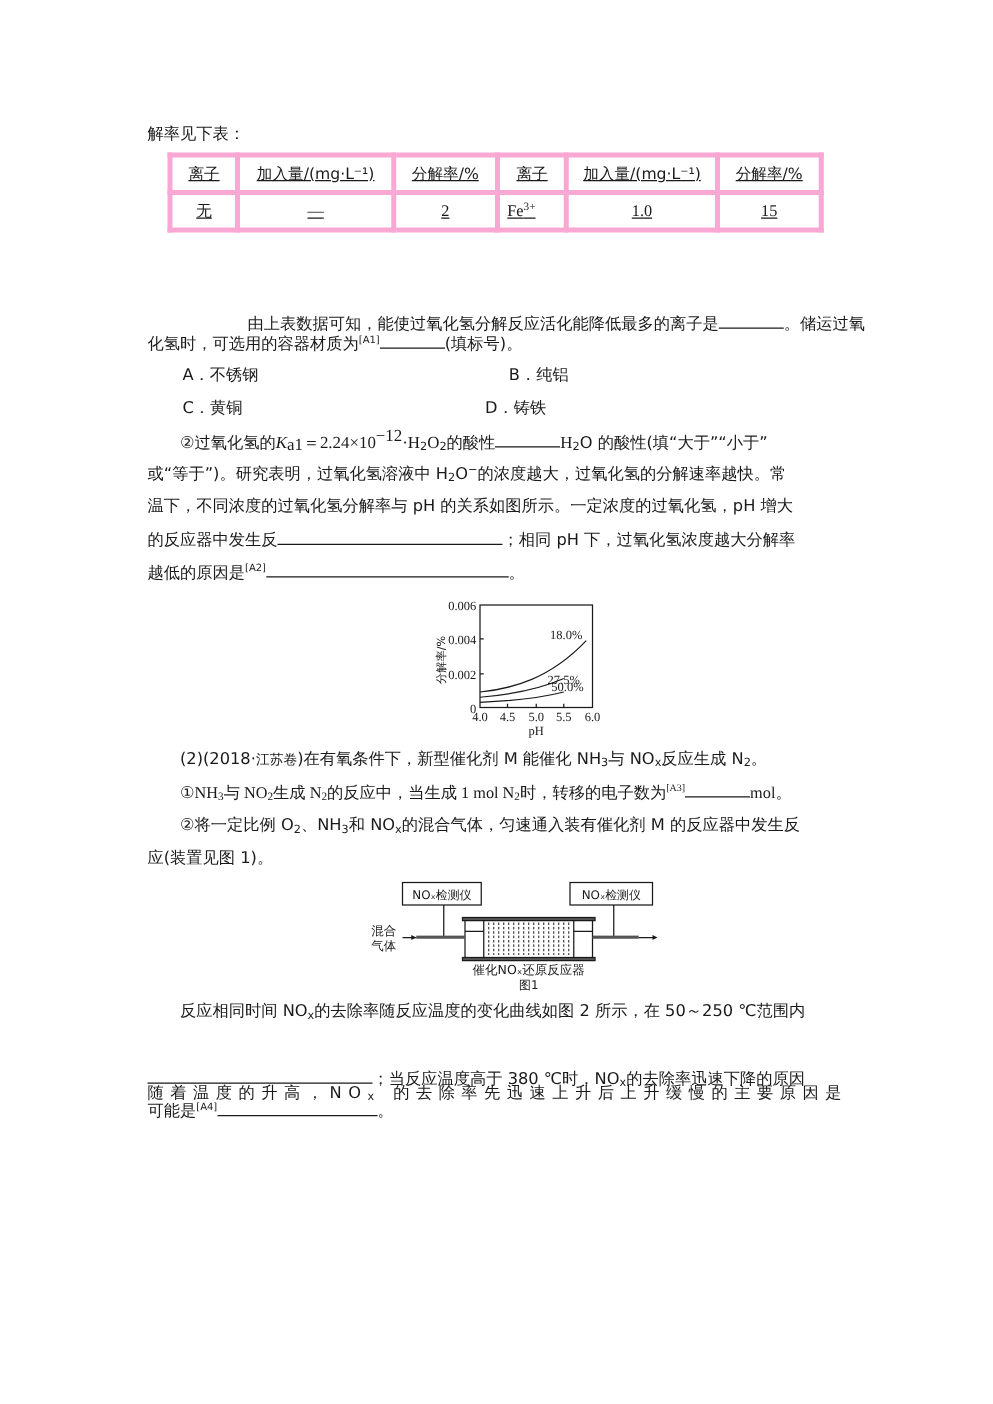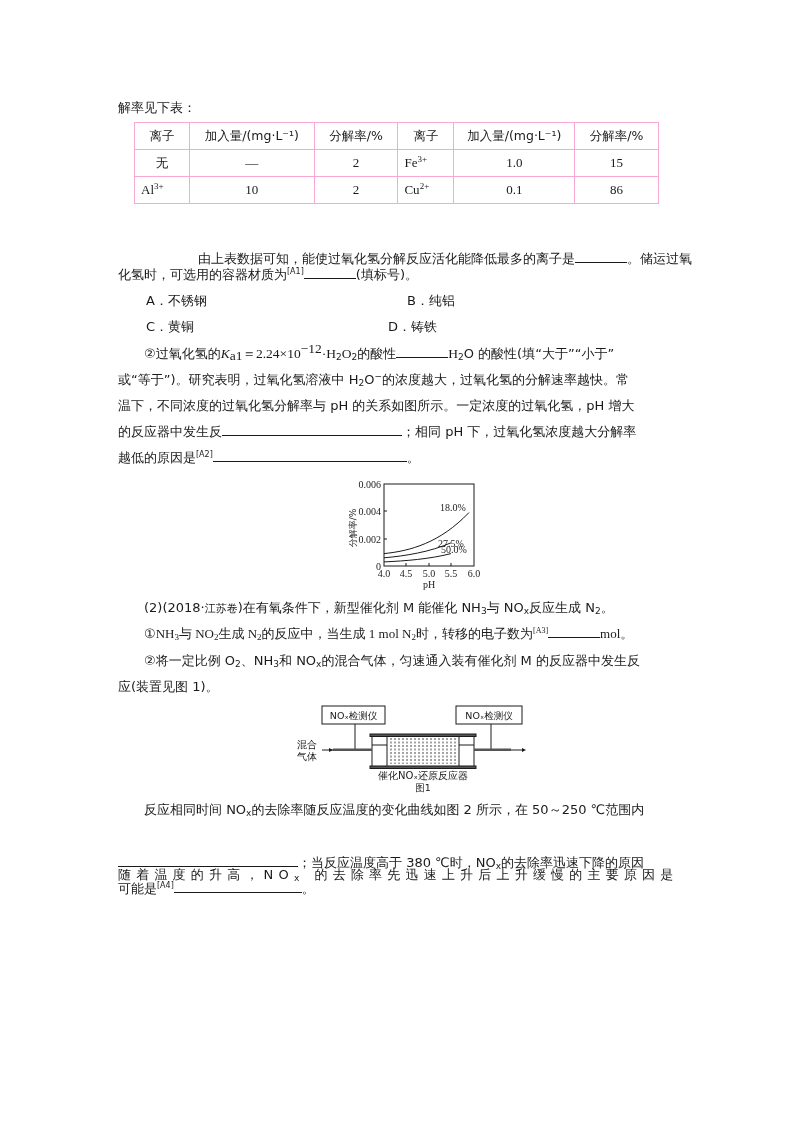--- a/index.html
+++ b/index.html
@@ -17,22 +17,23 @@
   sub { font-size: 9px; vertical-align: -2px; line-height: 0; }
   sup { font-size: 9px; vertical-align: 5px; line-height: 0; }
   .just { letter-spacing: 5.2px; }
 
   
   table.data {
     position: absolute; left: 134px; top: 122px; width: 525px;
     border-collapse: collapse; font-size: 13px;
   }
   table.data td {
-    border: 1px solid #f9a8d4; height: 26px; padding: 0; text-align: center; vertical-align: middle;
+    border: 4px solid #f9a8d4; height: 26px; padding: 0; text-align: center; vertical-align: middle;
     font-family: "Liberation Serif", "DejaVu Serif", serif;
+    text-decoration: underline;
   }
   table.data td.cjk { font-family: "DejaVu Sans", sans-serif; font-size: 12.5px; }
   table.data td.ion { text-align: left; padding-left: 6px; }
 
   
   .opt { position: absolute; font-size: 13px; line-height: 18px; }
 
   svg text { font-family: "Liberation Serif", "DejaVu Serif", serif; }
   svg text.cjk { font-family: "DejaVu Sans", sans-serif; }
 </style>
@@ -60,28 +61,20 @@
     <td class="cjk">分解率/%</td>
   </tr>
   <tr>
     <td class="cjk"><span>无</span></td>
     <td>—</td>
     <td>2</td>
     <td class="ion"><span>Fe</span><sup>3+</sup></td>
     <td>1.0</td>
     <td>15</td>
   </tr>
-  <tr>
-    <td class="ion"><span>Al</span><sup>3+</sup></td>
-    <td>10</td>
-    <td>2</td>
-    <td class="ion"><span>Cu</span><sup>2+</sup></td>
-    <td>0.1</td>
-    <td>86</td>
-  </tr>
 </tbody>
   </table>
 
 <div class="line ind" style="top:250px;text-align:right;">
   <span>由上表数据可知，能使过氧化氢分解反应活化能降低最多的离子是</span><span class="blank" style="width:52px"></span><span>。储运过氧</span>
 </div>
 <div class="line" style="top:266px;">
   <span>化氢时，可选用的容器材质为</span><sup class="ref">[A1]</sup><span class="blank" style="width:52px"></span><span>(填标号)。</span>
 </div>
 <div class="opt" style="left:146px; top:292px;">A．不锈钢</div>

